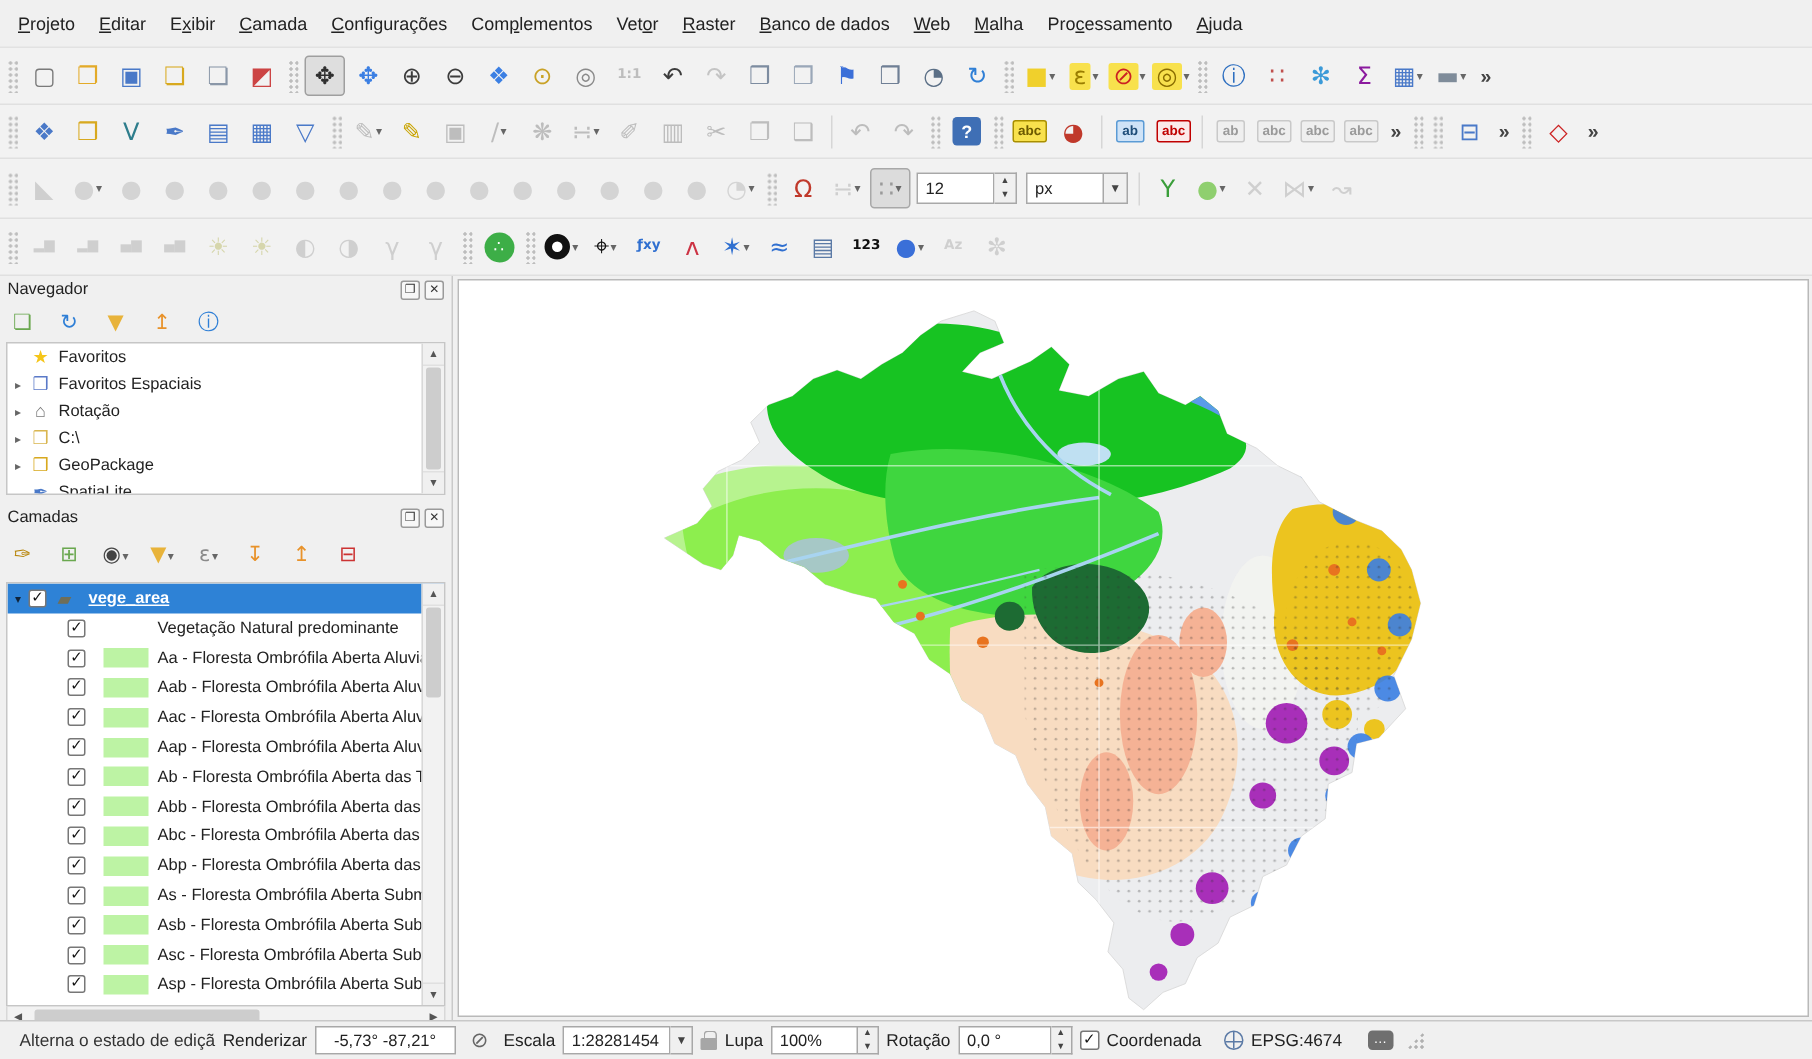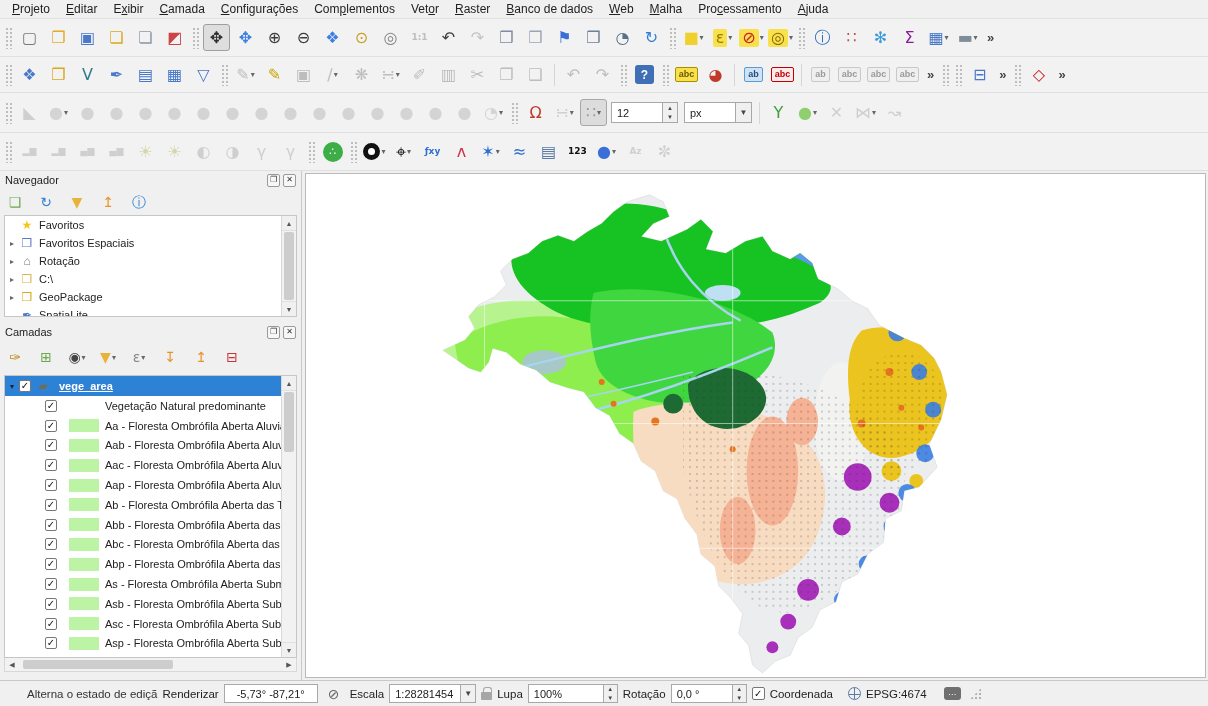--- a/index.html
+++ b/index.html
@@ -1,20 +1,20 @@
 <!DOCTYPE html>
 <html><head>
 <meta charset="utf-8">
 <style>
   * { box-sizing: border-box; margin: 0; padding: 0; }
   html,body { width:1208px; height:706px; overflow:hidden; font-family:"Liberation Sans","DejaVu Sans",sans-serif; background:#f0f0f0; color:#222; }
   .window { width:1208px; height:706px; display:flex; flex-direction:column; }
 
   
-  .menubar { height:19px; background:#f0f0f0; display:flex; align-items:center; font-size:12px; border-bottom:1px solid #e2e2e2; padding-left:4px; }
+  .menubar { height:32px; background:#f0f0f0; display:flex; align-items:center; font-size:12px; border-bottom:1px solid #e2e2e2; padding-left:4px; }
   .menu-item { padding:1px 8px; cursor:default; white-space:nowrap; }
   .menu-item u { text-decoration:underline; }
 
   
   .trow { display:flex; align-items:center; background:#f2f2f2; border-bottom:1px solid #e0e0e0; padding:0 2px; overflow:hidden; }
   #tb-row-1 { height:38px; } #tb-row-2 { height:36px; } #tb-row-3 { height:40px; } #tb-row-4 { height:38px; }
   .handle { width:7px; height:22px; background-image:radial-gradient(circle,#bdbdbd 1px,transparent 1.2px); background-size:4px 4px; margin:0 3px; flex:none; }
   .sepv { width:1px; height:22px; background:#d6d6d6; margin:0 4px; flex:none; }
   .tbtn { height:27px; min-width:27px; display:flex; align-items:center; justify-content:center; border-radius:3px; margin:0 1px; border:1px solid transparent; flex:none; cursor:default; }
   .tbtn .g { font-size:16px; line-height:1; font-family:"DejaVu Sans",sans-serif; }
@@ -68,21 +68,21 @@
   .map-wrap { flex:1; background:#f0f0f0; padding:2px 2px 2px 3px; min-width:0; }
   .canvas { width:100%; height:100%; background:#fff; border:1px solid #b9b9b9; position:relative; }
   .canvas svg { width:100%; height:100%; display:block; }
 
   
   .statusbar { height:26px; background:#f0f0f0; border-top:1px solid #c8c8c8; display:flex; align-items:center; font-size:11.5px; padding:0 5px; gap:5px; white-space:nowrap; }
   .searchbox { width:256px; height:19px; border:1px solid #adadad; border-radius:9px; background:#fdfdfd; display:flex; align-items:center; gap:6px; padding:0 9px; flex:none; }
   .searchbox .ph { color:#9a9a9a; font-size:11.5px; overflow:hidden; }
   .mag { width:8px; height:8px; border:1.5px solid #8a8a8a; border-radius:50%; position:relative; flex:none; }
   .mag::after { content:''; position:absolute; width:5px; height:1.5px; background:#8a8a8a; transform:rotate(45deg); right:-4px; bottom:-2px; }
-  .hint { color:#333; margin-left:22px; }
+  .hint { color:#333; margin-left:8px; }
   .slabel { color:#222; }
   .field { height:19px; border:1px solid #a8a8a8; background:#fff; display:flex; align-items:center; justify-content:center; padding:0 5px; font-size:11px; }
   .coord { width:94px; }
   .scale { width:72px; justify-content:flex-start; }
   .combo-wrap,.spin-wrap { display:flex; align-items:flex-end; }
   .sb-spin-arr { display:flex; flex-direction:column; width:14px; height:19px; border:1px solid #a8a8a8; border-left:none; background:#f0f0f0; }
   .sb-spin-arr span { flex:1; font-size:6px; line-height:1; display:flex; align-items:center; justify-content:center; color:#444; }
   .sb-carrow { width:15px; height:19px; border:1px solid #a8a8a8; border-left:none; background:#f0f0f0; display:flex; align-items:center; justify-content:center; font-size:8px; color:#444; }
   .lock { width:11px; height:8px; background:#a6a6a6; border-radius:1px; position:relative; margin-top:5px; flex:none; }
   .lock::before { content:''; position:absolute; top:-5px; left:1.5px; width:7px; height:5px; border:1.5px solid #a6a6a6; border-bottom:none; border-radius:3px 3px 0 0; }
@@ -804,21 +804,21 @@
         <span class="g" style="color:#666;font-size:14px">⊘</span>
       </span>
     <span class="slabel">Escala</span>
     <span class="combo-wrap">
       <span class="field scale">1:28281454</span>
       <span class="sb-carrow">▼</span>
     </span>
     <span class="lock"></span>
     <span class="slabel">Lupa</span>
     <span class="spin-wrap">
-      <span class="field" style="width:76px;justify-content:flex-start">100%</span>
+      <span class="field" style="width:58px;justify-content:flex-start">100%</span>
       <span class="sb-spin-arr">
           <span>▲</span>
           <span>▼</span>
         </span>
     </span>
     <span class="slabel">Rotação</span>
     <span class="spin-wrap">
       <span class="field" style="width:62px;justify-content:flex-start">0,0 °</span>
       <span class="sb-spin-arr">
           <span>▲</span>

